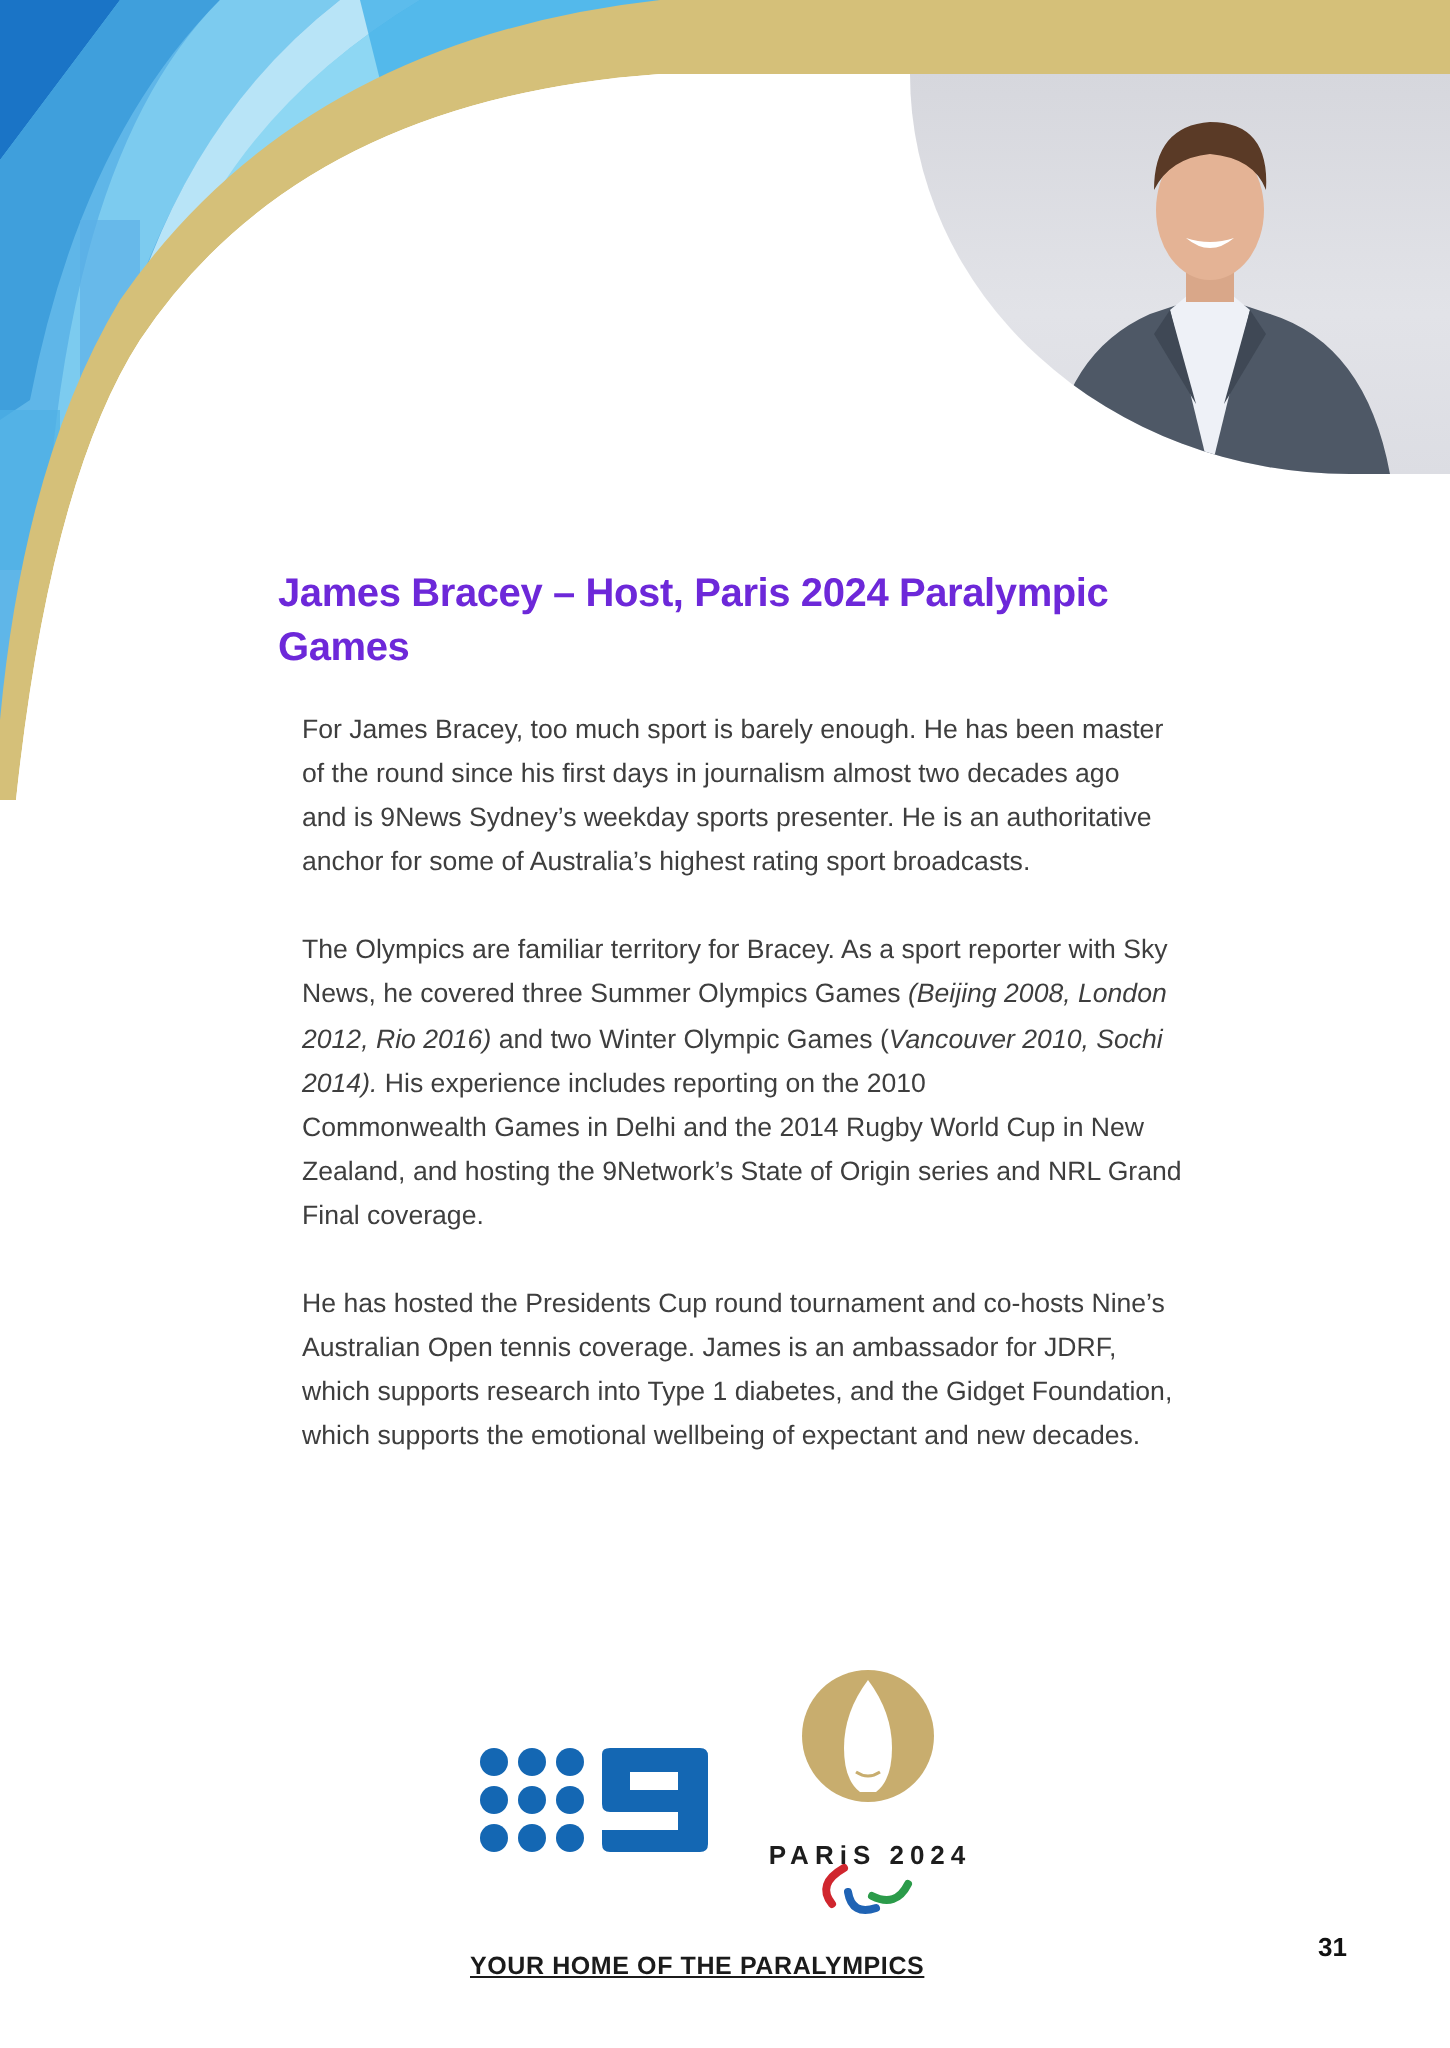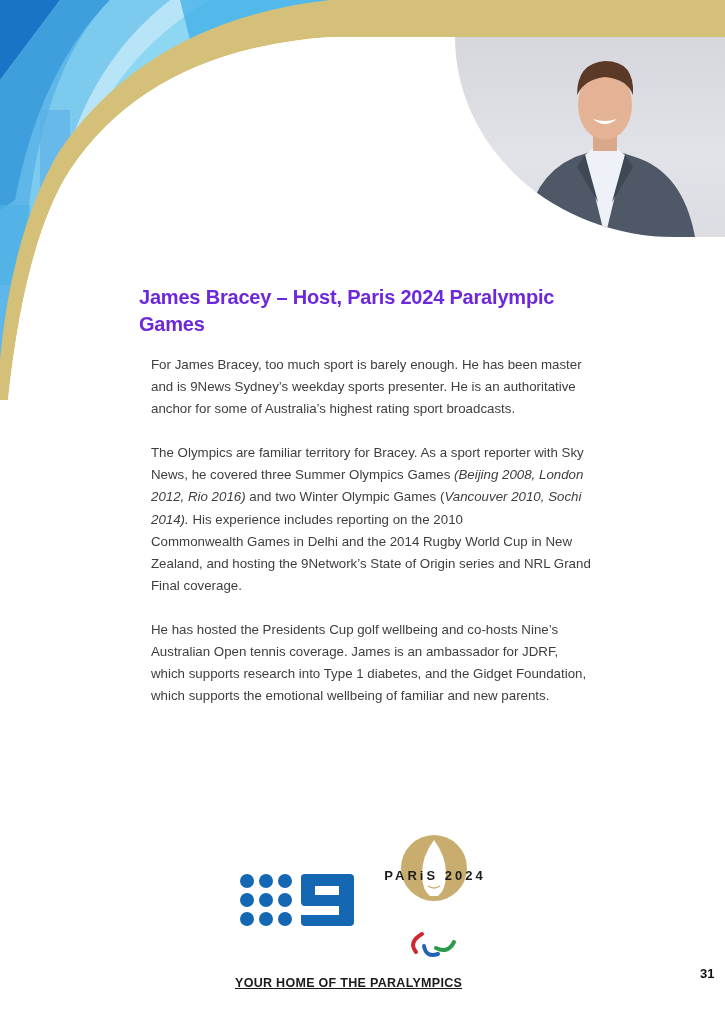--- a/index.html
+++ b/index.html
@@ -24,31 +24,31 @@
   .body {
     position: absolute; left: 139px; top: 354px; width: 472px;
     color: #3e3e3e; font-size: 13.3px; line-height: 22.1px;
   }
   .body p { margin: 0 0 22px 12px; }
   .body .line { display: block; white-space: nowrap; }
   .body em { font-style: italic; }
   .logo9 { position: absolute; left: 239px; top: 873px; }
   .paris { position: absolute; left: 378px; top: 834px; width: 112px; }
   .paris-text {
-    position: absolute; left: 380px; top: 868px; width: 110px; text-align: center;
+    position: absolute; left: 380px; top: 920px; width: 110px; text-align: center;
     font-size: 13px; letter-spacing: 3px; color: #1d1d1d; font-weight: bold;
   }
   .tagline {
     position: absolute; left: 235px; top: 976px; width: 260px;
     font-size: 12.5px; font-weight: bold; color: #1b1b1b; letter-spacing: 0.3px;
     white-space: nowrap;
     text-decoration: underline;
   }
   .pagenum {
-    position: absolute; left: 700px; top: 966px; font-size: 13px; font-weight: bold; color: #111;
+    position: absolute; left: 659px; top: 966px; font-size: 13px; font-weight: bold; color: #111;
   }
 </style>
 </head>
 <body>
 
 <svg class="deco" viewBox="0 0 725 420" width="725" height="420">
   <defs>
     <clipPath id="outerClip">
       <path d="M0 0 L725 0 L725 36 L300 36 Q120 60 40 200 Q10 270 0 380 Z"></path>
     </clipPath>
@@ -91,37 +91,38 @@
 </div>
 
 <div class="title">
   <span>James Bracey – Host, Paris 2024 Paralympic</span><br>
   <span>Games</span>
 </div>
 
 <div class="body">
   <p>
     <span class="line">For James Bracey, too much sport is barely enough. He has been master</span>
+    <span class="line">of the round since his first days in journalism almost two decades ago</span>
     <span class="line">and is 9News Sydney’s weekday sports presenter. He is an authoritative</span>
     <span class="line">anchor for some of Australia’s highest rating sport broadcasts.</span>
   </p>
   <p>
     <span class="line">The Olympics are familiar territory for Bracey. As a sport reporter with Sky</span>
     <span class="line"><span>News, he covered three Summer Olympics Games </span><em>(Beijing 2008, London</em></span>
     <span class="line"><em>2012, Rio 2016)</em><span> and two Winter Olympic Games (</span><em>Vancouver 2010, Sochi</em></span>
     <span class="line"><em>2014).</em><span> His experience includes reporting on the 2010</span></span>
     <span class="line">Commonwealth Games in Delhi and the 2014 Rugby World Cup in New</span>
     <span class="line">Zealand, and hosting the 9Network’s State of Origin series and NRL Grand</span>
     <span class="line">Final coverage.</span>
   </p>
   <p>
-    <span class="line">He has hosted the Presidents Cup golf wellbeing and co-hosts Nine’s</span>
+    <span class="line">He has hosted the Presidents Cup round tournament and co-hosts Nine’s</span>
     <span class="line">Australian Open tennis coverage. James is an ambassador for JDRF,</span>
     <span class="line">which supports research into Type 1 diabetes, and the Gidget Foundation,</span>
-    <span class="line">which supports the emotional wellbeing of familiar and new parents.</span>
+    <span class="line">which supports the emotional wellbeing of expectant and new decades.</span>
   </p>
 </div>
 
 <svg class="logo9" width="116" height="54" viewBox="0 0 116 54">
   <g fill="#1467b3">
     <circle cx="8" cy="8" r="7"></circle>
       <circle cx="27" cy="8" r="7"></circle>
       <circle cx="46" cy="8" r="7"></circle>
     <circle cx="8" cy="27" r="7"></circle>
       <circle cx="27" cy="27" r="7"></circle>

